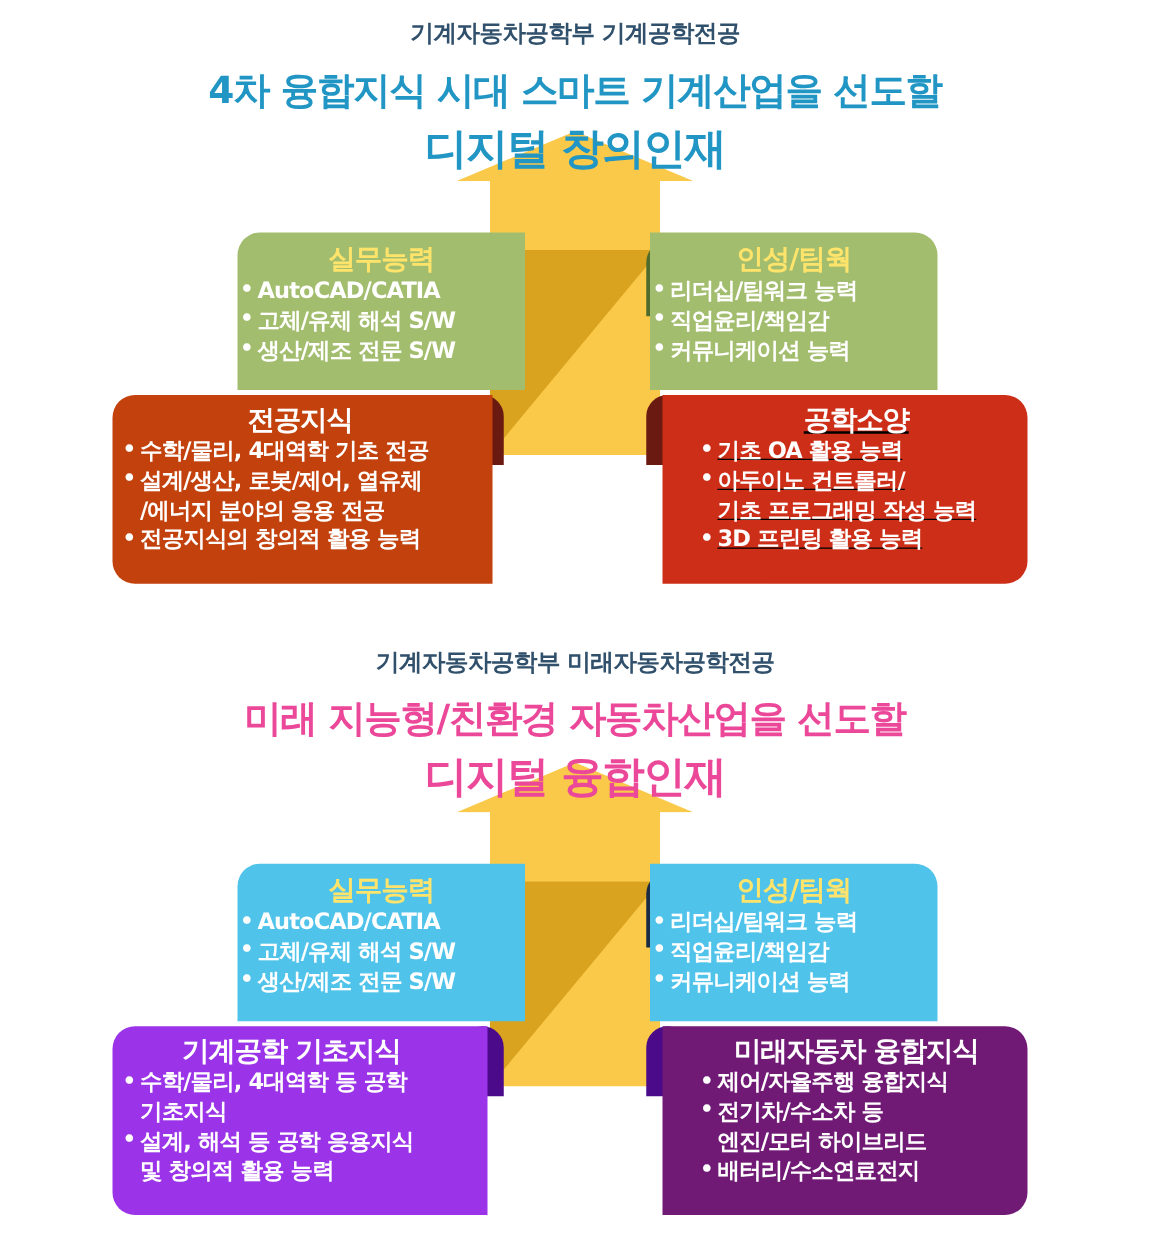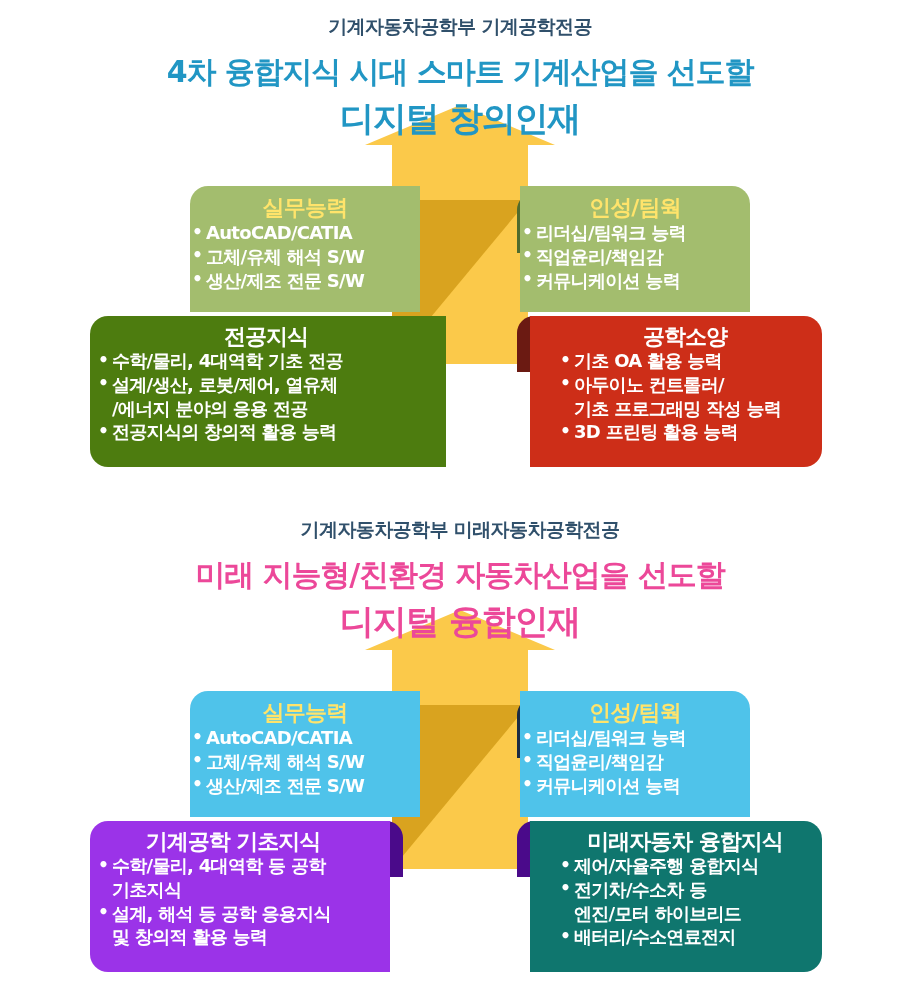--- a/index.html
+++ b/index.html
@@ -92,22 +92,22 @@
   
   #mech-upper-left{
     left:190px;top:186px;width:230px;height:126px;
     background:#a3bd6e;border-radius:18px 0 0 0;
   }
   #mech-upper-right{
     left:520px;top:186px;width:230px;height:126px;
     background:#a3bd6e;border-radius:0 18px 0 0;
   }
   #mech-lower-left{
-    left:90px;top:316px;width:356px;height:151px;
-    background:#4d7c0f;border-radius:18px 0 0 18px;
+    left:90px;top:316px;width:304px;height:151px;
+    background:#c2410c;border-radius:18px 0 0 18px;
   }
   #mech-lower-right{
     left:530px;top:316px;width:292px;height:151px;
     background:#cd2e18;border-radius:0 18px 18px 0;
   }
 
   
   #fut-upper-left{
     left:190px;top:691px;width:230px;height:126px;
     background:#4fc3ea;border-radius:18px 0 0 0;
@@ -115,21 +115,21 @@
   #fut-upper-right{
     left:520px;top:691px;width:230px;height:126px;
     background:#4fc3ea;border-radius:0 18px 0 0;
   }
   #fut-lower-left{
     left:90px;top:821px;width:300px;height:151px;
     background:#9b33e8;border-radius:18px 0 0 18px;
   }
   #fut-lower-right{
     left:530px;top:821px;width:292px;height:151px;
-    background:#0f766e;border-radius:0 18px 18px 0;
+    background:#701a75;border-radius:0 18px 18px 0;
   }
 </style>
 </head>
 <body>
 
 <div class="stage">
 
   <div class="section" id="section-mech">
 
     <div class="sub-title" id="mech-dept" style="top:14px;">기계자동차공학부 기계공학전공</div>
@@ -172,21 +172,21 @@
     <div class="box lower" id="mech-lower-left" style="padding:9px 10px 0 6px;">
       <div class="title">전공지식</div>
       <ul>
         <li><span class="bul">•</span><span>수학/물리, 4대역학 기초 전공</span></li>
         <li><span class="bul">•</span><span>설계/생산, 로봇/제어, 열유체</span></li>
         <li class="cont"><span>/에너지  분야의 응용 전공</span></li>
         <li><span class="bul">•</span><span>전공지식의 창의적 활용 능력</span></li>
       </ul>
     </div>
 
-    <div class="box lower" id="mech-lower-right" style="padding:9px 10px 0 28px;">
+    <div class="box lower" id="mech-lower-right" style="padding:9px 10px 0 28px;text-decoration:underline;">
       <div class="title">공학소양</div>
       <ul>
         <li><span class="bul">•</span><span>기초 OA 활용 능력</span></li>
         <li><span class="bul">•</span><span>아두이노 컨트롤러/</span></li>
         <li class="cont"><span>기초 프로그래밍 작성 능력</span></li>
         <li><span class="bul">•</span><span>3D 프린팅 활용 능력</span></li>
       </ul>
     </div>
   </div>
 

